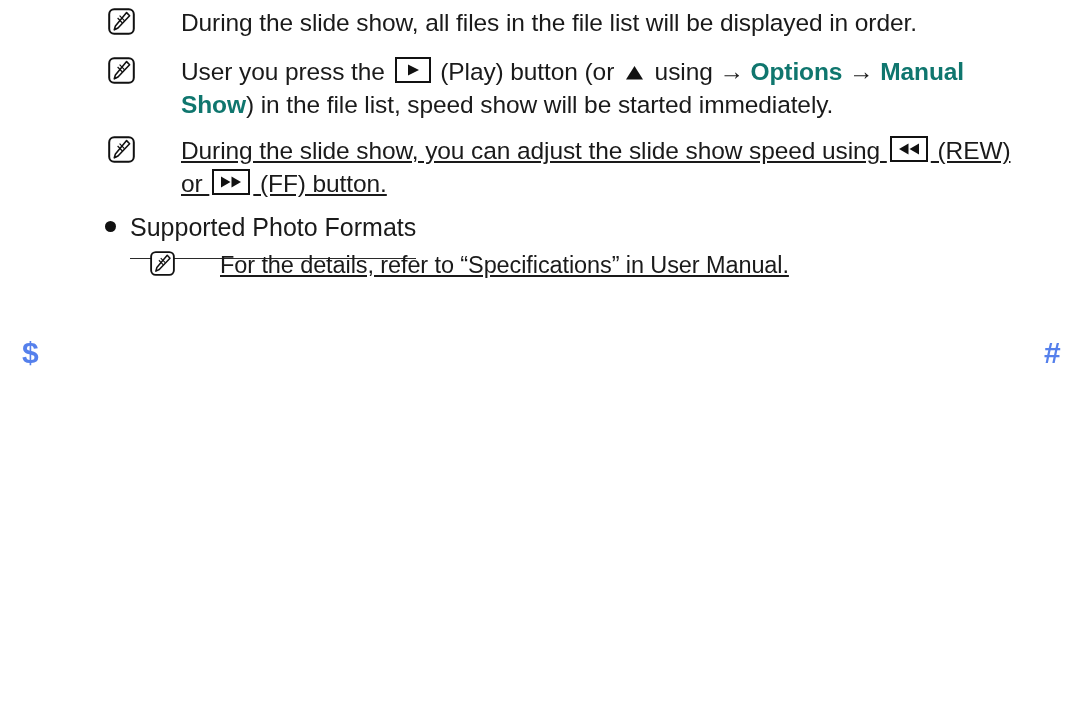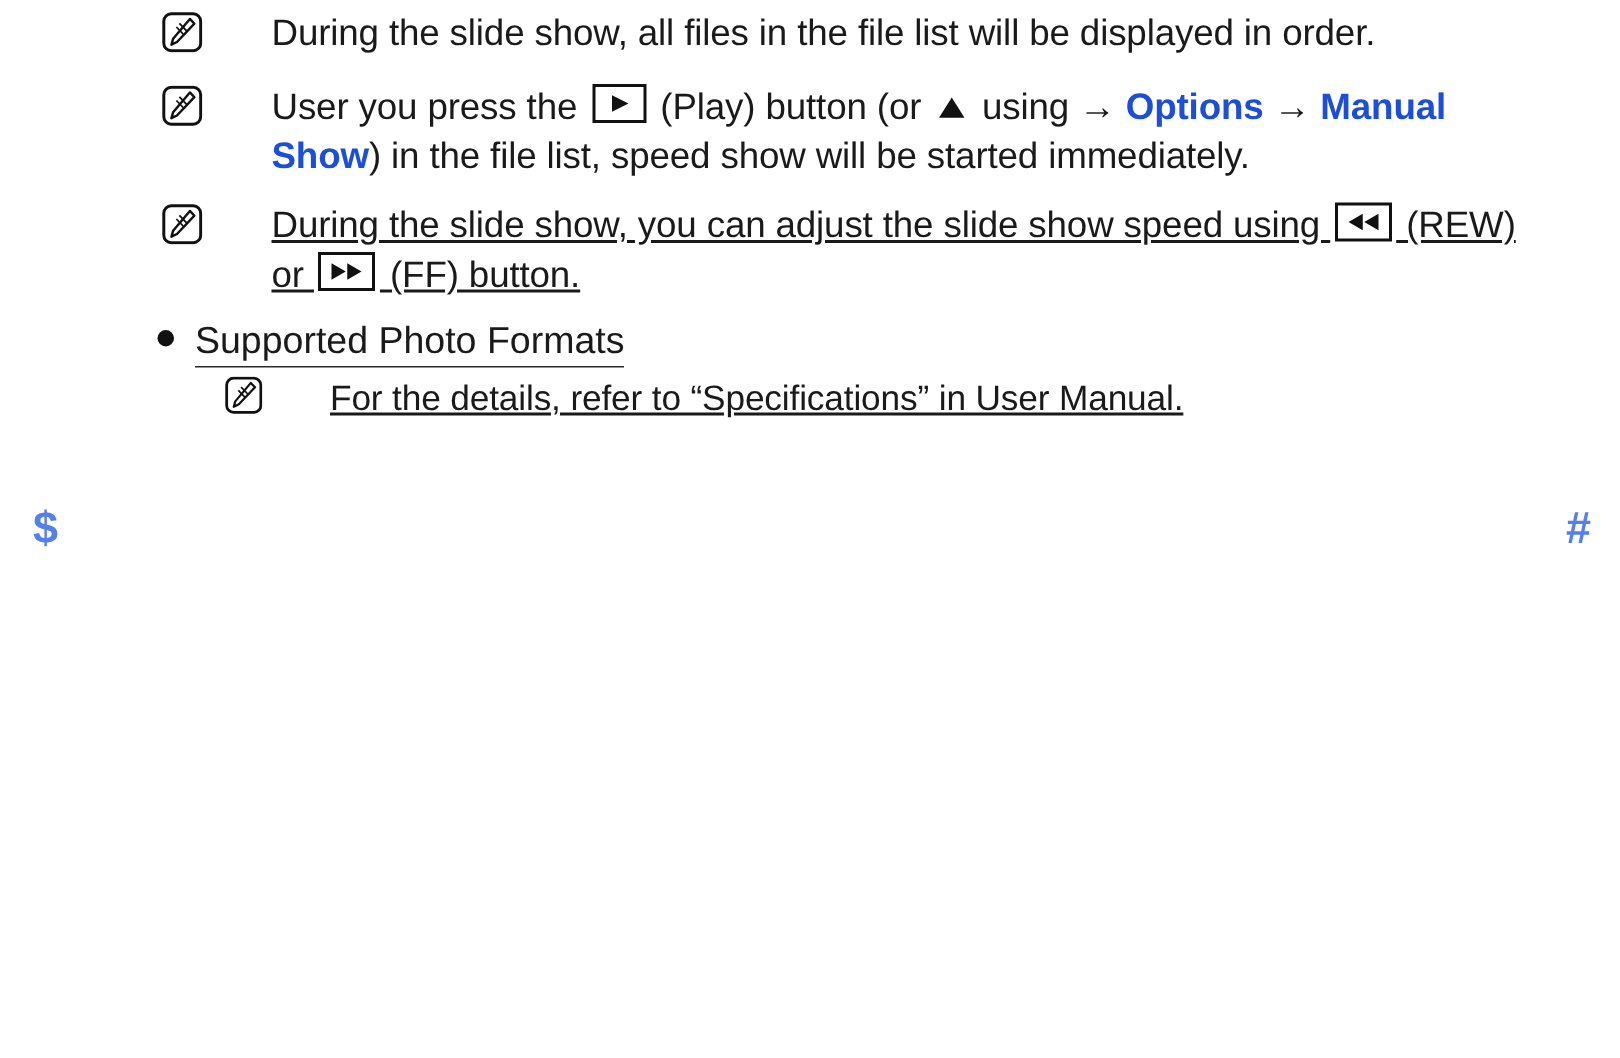--- a/index.html
+++ b/index.html
@@ -40,21 +40,21 @@
 
   .note-text {
     font-size: 24.5px;
     line-height: 33px;
     letter-spacing: -0.1px;
     color: #1a1a1a;
     white-space: nowrap;
   }
   .note-text.wrap { white-space: normal; }
 
-  .blue { color: #1d4ed8; font-weight: bold; }
+  .blue { color: #0f766e; font-weight: bold; }
   .arrow { color: #1a1a1a; }
 
   
   .keybox {
     display: inline-block;
     border: 2px solid #111111;
     background: #ffffff;
     vertical-align: -3px;
     line-height: 0;
     padding: 3px 4px;
@@ -84,21 +84,21 @@
     flex: 0 0 auto;
     margin-right: 14px;
     position: relative;
     top: -4px;
   }
   .bullet-label {
     font-size: 25px;
     line-height: 30px;
     color: #1a1a1a;
     border-bottom: 1.6px solid #2a2a2a;
-    padding-bottom: 2px;
+    padding-bottom: 16px;
     white-space: nowrap;
   }
 
   
   .nav-marker {
     position: absolute;
     font-size: 30px;
     font-weight: bold;
     color: #5580ec;
     line-height: 1;

